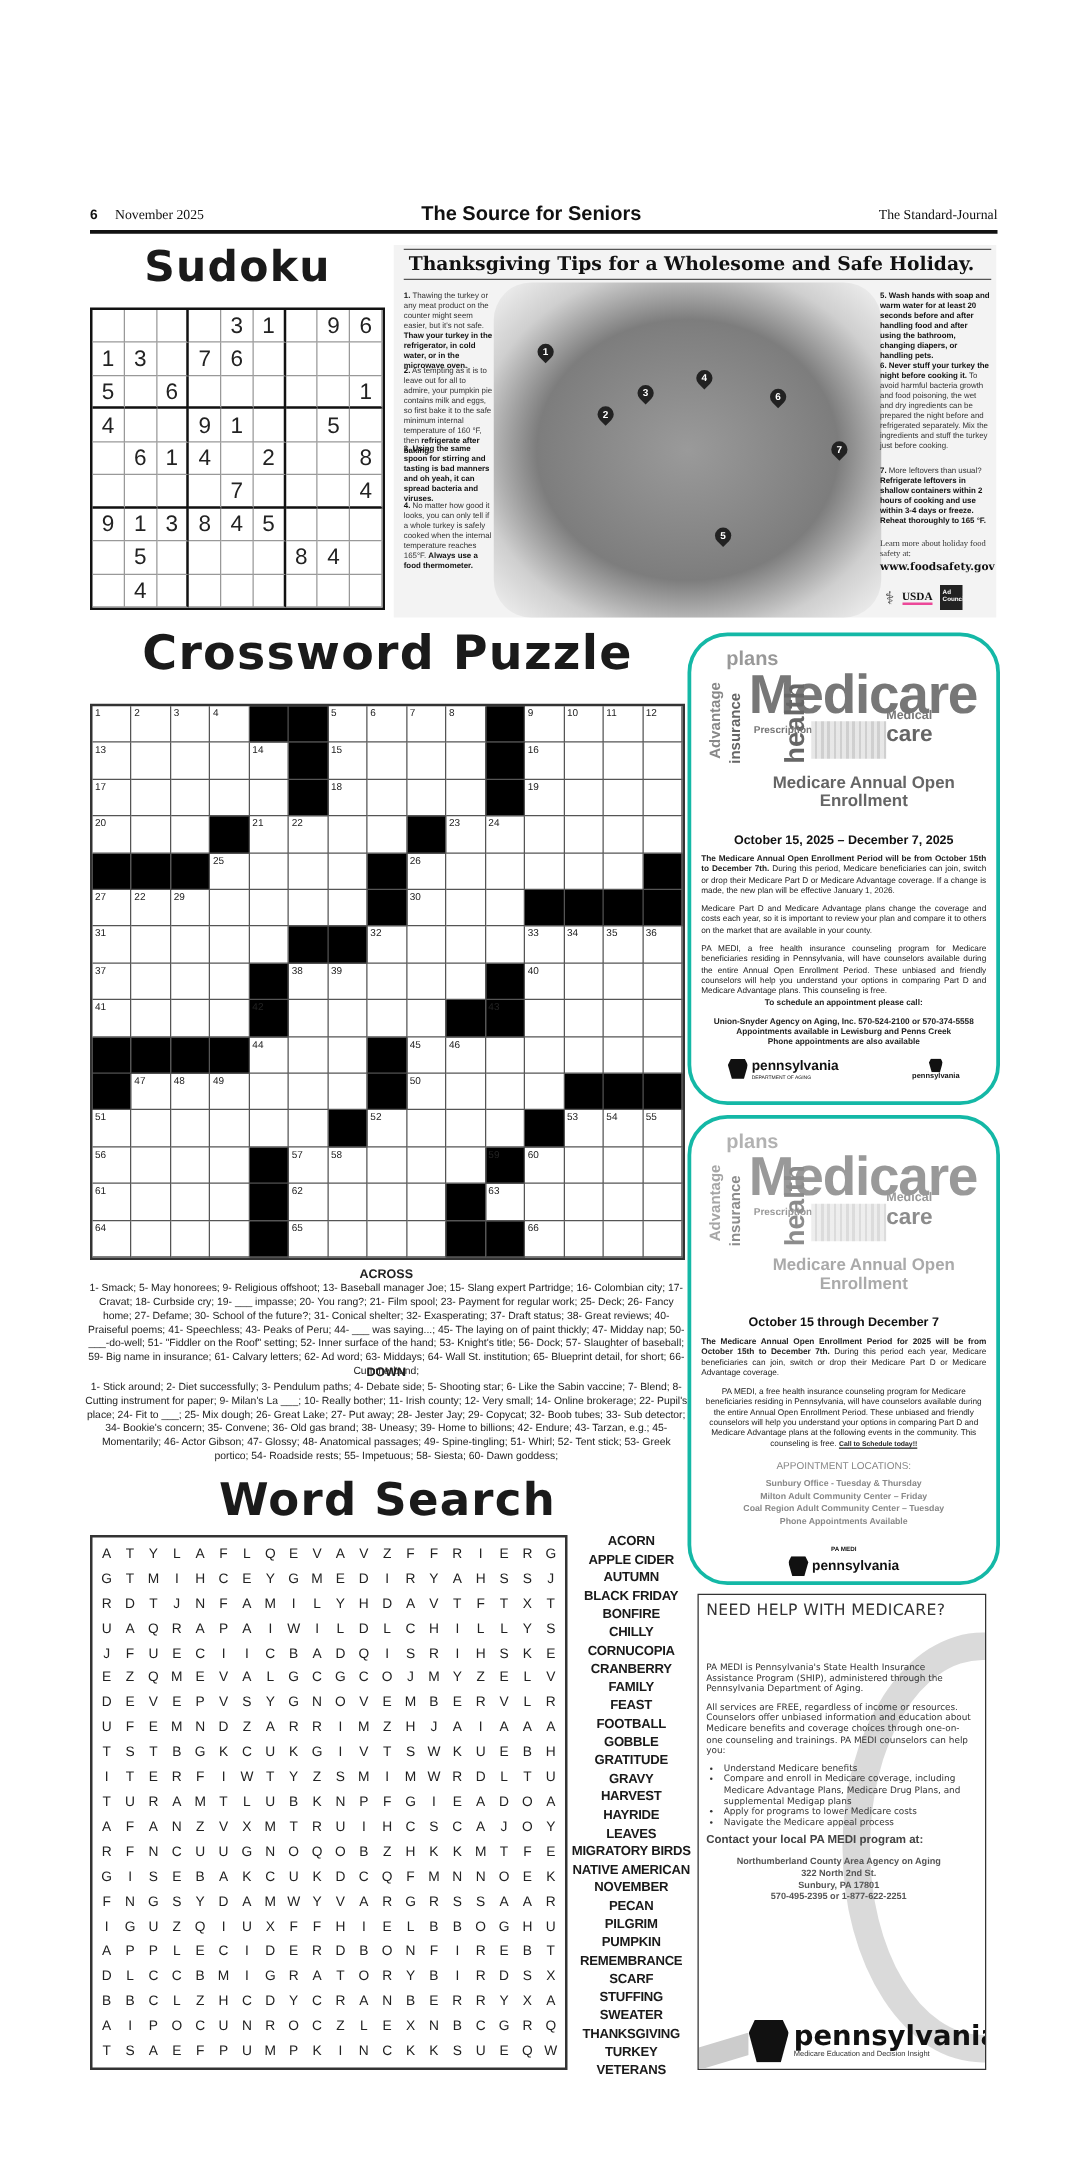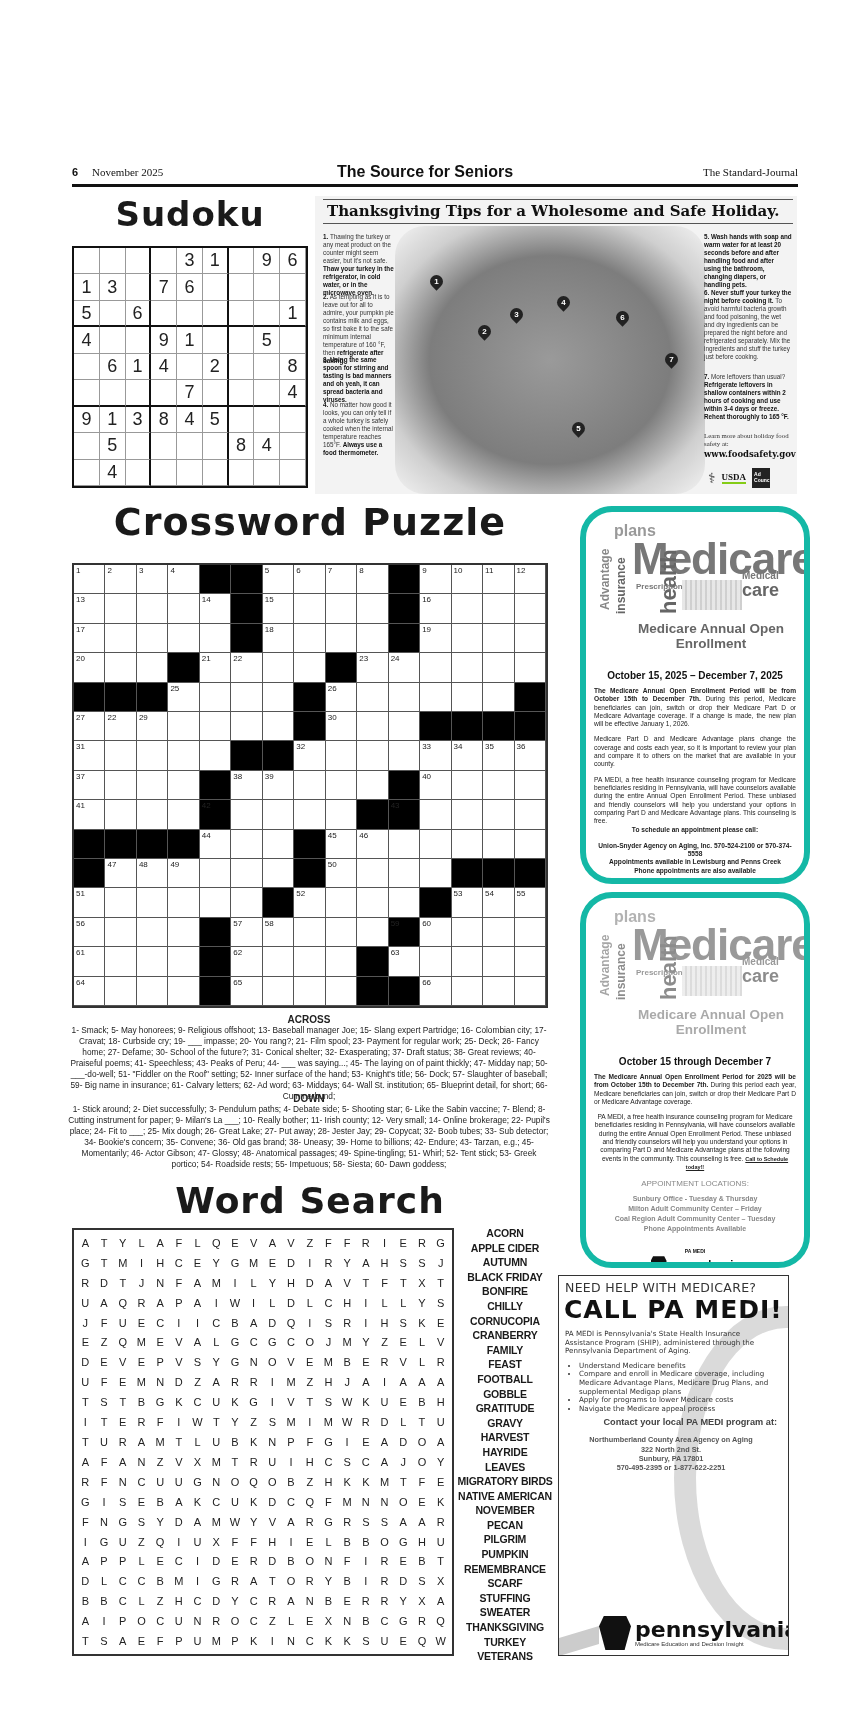--- a/index.html
+++ b/index.html
@@ -31,21 +31,21 @@
   #cw .k.b{background:#000;}
   #cw .k .n{position:absolute;left:2px;top:1px;font:8px "Liberation Sans",sans-serif;color:#222;}
   .clues{left:68px;width:482px;text-align:center;font:8.3px/11px "Liberation Sans",sans-serif;color:#222;}
   .clues h4{margin:0;font:bold 10px "Liberation Sans",sans-serif;}
   
   #ws{left:72px;top:1228px;width:382px;height:428px;border:2px solid #333;box-sizing:border-box;display:grid;grid-template-columns:repeat(20,1fr);grid-template-rows:repeat(21,1fr);padding:3px 2px;}
   #ws .l{display:flex;align-items:center;justify-content:center;font:11px "Liberation Sans",sans-serif;color:#222;}
   #wordlist{left:455px;top:1226px;width:100px;text-align:center;}
   #wordlist div{font:bold 10.5px/14.6px "Liberation Sans",sans-serif;letter-spacing:-0.2px;color:#1a1a1a;}
   
-  .mc{left:580px;width:230px;border:6px solid #14b8a6;border-radius:32px;box-sizing:border-box;background:#fff;overflow:hidden;}
+  .mc{left:550px;width:250px;border:3px solid #14b8a6;border-radius:32px;box-sizing:border-box;background:#fff;overflow:hidden;}
   .wc{position:relative;height:95px;margin:10px 6px 0;}
   .wc .big{position:absolute;left:40px;top:12px;font:bold 44px "Liberation Sans",sans-serif;color:#777;letter-spacing:-1px;}
   .wc .plans{position:absolute;left:22px;top:0;font:bold 16px "Liberation Sans",sans-serif;color:#999;}
   .wc .adv{position:absolute;left:6px;top:88px;transform:rotate(-90deg);transform-origin:0 0;font:bold 12px "Liberation Sans",sans-serif;color:#888;}
   .wc .ins{position:absolute;left:22px;top:92px;transform:rotate(-90deg);transform-origin:0 0;font:bold 12px "Liberation Sans",sans-serif;color:#666;}
   .wc .hl{position:absolute;left:64px;top:92px;transform:rotate(-90deg);transform-origin:0 0;font:bold 22px "Liberation Sans",sans-serif;color:#666;}
   .wc .care{position:absolute;left:150px;top:58px;font:bold 18px "Liberation Sans",sans-serif;color:#666;}
   .wc .med{position:absolute;left:150px;top:48px;font:bold 10px "Liberation Sans",sans-serif;color:#777;}
   .wc .rx{position:absolute;left:44px;top:60px;font:bold 8px "Liberation Sans",sans-serif;color:#777;}
   .wc .noise{position:absolute;left:90px;top:58px;width:60px;height:30px;background:repeating-linear-gradient(90deg,#ddd 0 3px,#bbb 3px 5px);opacity:.7;}
@@ -61,21 +61,21 @@
   .paword{font:bold 11px "Liberation Sans",sans-serif;color:#111;}
   
   #call{left:558px;top:1275px;width:231px;height:381px;border:1.5px solid #333;box-sizing:border-box;overflow:hidden;background:#fff;}
   #call .arc{position:absolute;right:-110px;top:30px;width:180px;height:300px;border:22px solid #bbb;border-radius:50%;opacity:.55;}
   #call .need{position:absolute;left:6px;top:4px;font:12.5px "DejaVu Sans",sans-serif;color:#333;letter-spacing:.3px;}
   #call .callh{position:absolute;left:5px;top:19px;font:900 25px "DejaVu Sans",sans-serif;color:#111;letter-spacing:1px;}
   #call .body{position:absolute;left:6px;top:54px;width:212px;font:7.1px/8.6px "DejaVu Sans",sans-serif;color:#333;}
   #call .body p{margin:0 0 6px;}
   #call ul{margin:0 0 4px;padding-left:14px;}
   #call li{margin:0;}
-  #call .contact{text-align:right;font:bold 9.2px "Liberation Sans",sans-serif;color:#444;margin:2px 0 8px;}
+  #call .contact{text-align:left;font:bold 9.2px "Liberation Sans",sans-serif;color:#444;margin:2px 0 8px;}
   #call .agency{text-align:center;font:bold 7.3px/9.2px "Liberation Sans",sans-serif;color:#555;margin-bottom:8px;}
   #call .foot{position:absolute;left:40px;top:340px;display:flex;align-items:center;gap:4px;}
   #call .foot .ks{width:32px;height:34px;}
   #call .foot .pw{font:bold 22px "DejaVu Sans",sans-serif;color:#111;line-height:22px;}
   #call .foot .sub{font:6px "Liberation Sans",sans-serif;color:#333;}
   #call .swoosh{position:absolute;left:0;top:350px;width:40px;height:30px;background:#ccc;clip-path:polygon(0 40%,100% 0,100% 60%,0 100%);}
 </style>
 </head>
 <body>
 
@@ -179,21 +179,21 @@
 <div class="tip abs" style="left:323px;top:293px;width:72px;"><b>2.</b> <span>As tempting as it is to leave out for all to admire, your pumpkin pie contains milk and eggs, so first bake it to the safe minimum internal temperature of 160 °F, then</span> <b>refrigerate after baking.</b></div>
 <div class="tip abs" style="left:323px;top:356px;width:72px;"><b>3.</b> <b>Using the same spoon for stirring and tasting is bad manners and oh yeah, it can spread bacteria and viruses.</b></div>
 <div class="tip abs" style="left:323px;top:401px;width:72px;"><b>4.</b> <span>No matter how good it looks, you can only tell if a whole turkey is safely cooked when the internal temperature reaches 165°F.</span> <b>Always use a food thermometer.</b></div>
 <div class="tip abs" style="left:704px;top:233px;width:88px;"><b>5.</b> <b>Wash hands with soap and warm water for at least 20 seconds before and after handling food and after using the bathroom, changing diapers, or handling pets.</b></div>
 <div class="tip abs" style="left:704px;top:289px;width:88px;"><b>6.</b> <b>Never stuff your turkey the night before cooking it.</b> <span>To avoid harmful bacteria growth and food poisoning, the wet and dry ingredients can be prepared the night before and refrigerated separately. Mix the ingredients and stuff the turkey just before cooking.</span></div>
 <div class="tip abs" style="left:704px;top:373px;width:88px;"><b>7.</b> <span>More leftovers than usual?</span> <b>Refrigerate leftovers in shallow containers within 2 hours of cooking and use within 3-4 days or freeze. Reheat thoroughly to 165 °F.</b></div>
 <div class="tip abs" style="left:704px;top:432px;width:88px;font-family:'Liberation Serif',serif;font-size:6.8px;">Learn more about holiday food safety at:</div>
 <div class="abs" style="left:704px;top:449px;font:bold 8.5px 'DejaVu Serif',serif;">www.foodsafety.gov</div>
 <div class="abs" style="left:708px;top:468px;display:flex;gap:6px;align-items:center;">
   <span style="font:14px 'DejaVu Serif',serif;color:#444;">⚕</span>
-  <span style="font:bold 9px 'Liberation Serif',serif;border-bottom:2px solid #84cc16;">USDA</span>
+  <span style="font:bold 9px 'Liberation Serif',serif;border-bottom:2px solid #ec4899;">USDA</span>
   <span style="background:#222;color:#fff;font:bold 5px 'Liberation Sans',sans-serif;padding:3px 2px;width:14px;display:inline-block;overflow:hidden;height:14px;">Ad Council</span>
 </div>
 
 <div class="marker" style="left:430px;top:275px;">
     <span>1</span>
   </div>
 <div class="marker" style="left:478px;top:325px;">
     <span>2</span>
   </div>
 <div class="marker" style="left:510px;top:308px;">
@@ -1097,23 +1097,23 @@
   <div style="text-align:center;font:bold 5px 'Liberation Sans',sans-serif;margin-top:14px;">PA MEDI</div>
   <div class="palogo" style="justify-content:center;margin-top:2px;">
       <div class="ks"></div>
       <div class="paword">pennsylvania</div>
     </div>
 </div>
 
 <div id="call" class="abs">
   <div class="arc"></div>
   <div class="need">NEED HELP WITH MEDICARE?</div>
-  <div class="callh">CALL PA MEDI!</div>
   <div class="body">
     <p>PA MEDI is Pennsylvania's State Health Insurance Assistance Program (SHIP), administered through the Pennsylvania Department of Aging.</p>
+    <p>All services are FREE, regardless of income or resources. Counselors offer unbiased information and education about Medicare benefits and coverage choices through one-on-one counseling and trainings. PA MEDI counselors can help you:</p>
     <ul>
       <li>Understand Medicare benefits</li>
       <li>Compare and enroll in Medicare coverage, including Medicare Advantage Plans, Medicare Drug Plans, and supplemental Medigap plans</li>
       <li>Apply for programs to lower Medicare costs</li>
       <li>Navigate the Medicare appeal process</li>
     </ul>
     <div class="contact">Contact your local PA MEDI program at:</div>
     <div class="agency">
       <div>Northumberland County Area Agency on Aging</div>
         <div>322 North 2nd St.</div>

